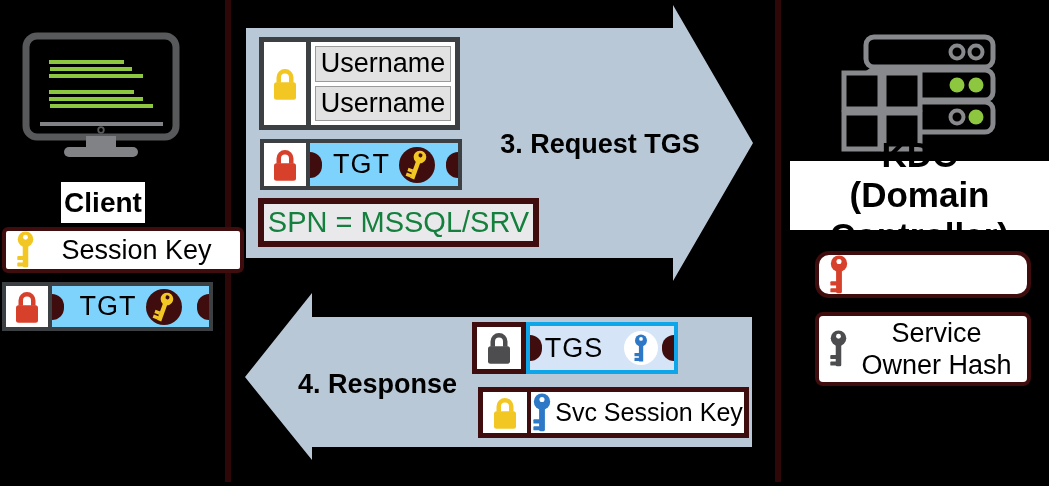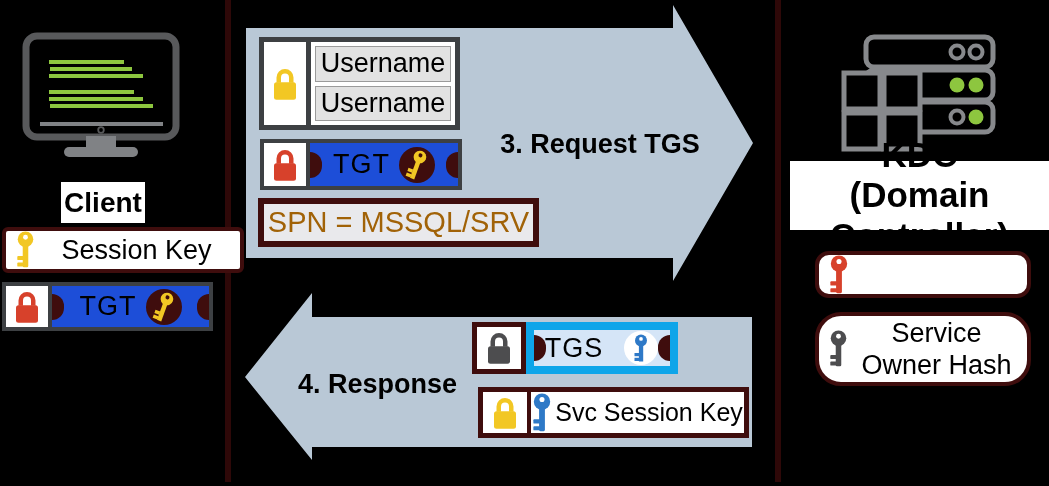--- a/index.html
+++ b/index.html
@@ -27,48 +27,48 @@
         display:flex;align-items:center;box-sizing:border-box;padding:0 10px;gap:8px;}
   .pill .pill-text{flex:1;text-align:center;font-size:27px;white-space:pre-line;line-height:1.2;}
 
   
   .ticket-badge{position:absolute;display:flex;box-sizing:border-box;background:#fff;
                 border:4px solid #3D4043;align-items:stretch;}
   .lock-cell{width:42px;background:#fff;display:flex;align-items:center;justify-content:center;
              border-right:4px solid #3D4043;flex:none;}
   .ticket{flex:1;position:relative;display:flex;align-items:center;justify-content:center;gap:9px;
           font-size:27px;letter-spacing:1px;}
-  .ticket.yellow{background:#1d4ed8;}
+  .ticket.yellow{background:#7dd3fc;}
   .ticket.blue{background:#D5E5F7;}
   .notch{position:absolute;width:12px;height:26px;background:#3F0D0D;top:50%;transform:translateY(-50%);}
   .notch.nleft{left:0;border-radius:0 13px 13px 0;}
   .notch.nright{right:0;border-radius:13px 0 0 13px;}
 
   
   .tgs-badge{position:absolute;display:flex;align-items:stretch;}
   .tgs-badge .lock-box{width:54px;background:#fff;border:5px solid #3F0D0D;box-sizing:border-box;
                        display:flex;align-items:center;justify-content:center;flex:none;}
-  .tgs-badge .ticket{border:8px solid #0ea5e9;box-sizing:border-box;width:152px;gap:20px;}
+  .tgs-badge .ticket{border:4px solid #0ea5e9;box-sizing:border-box;width:152px;gap:20px;}
 
   
   .svc-badge{position:absolute;display:flex;background:#fff;border:5px solid #3F0D0D;
              box-sizing:border-box;align-items:stretch;}
   .svc-badge .lock-cell{border-right:4px solid #3F0D0D;width:44px;}
   .svc-badge .svc-content{flex:1;display:flex;align-items:center;justify-content:center;gap:3px;
                           font-size:25px;}
 
   
   .ut-box{position:absolute;display:flex;background:#fff;border:5px solid #3D4043;box-sizing:border-box;}
   .ut-fields{flex:1;display:flex;flex-direction:column;gap:4px;padding:4px;background:#fff;}
   .ut-field{flex:1;background:#E2E2E2;border:1px solid #9A9A9A;display:flex;align-items:center;
             justify-content:center;font-size:27px;}
 
   
   .spn-box{position:absolute;background:#E9E9EC;border:6px solid #3F0D0D;box-sizing:border-box;
-           display:flex;align-items:center;justify-content:center;font-size:29px;color:#a16207;}
+           display:flex;align-items:center;justify-content:center;font-size:29px;color:#15803d;}
 </style>
 </head>
 <body>
 
 <div class="stage">
 
   <div class="divider" style="left:225px"></div>
   <div class="divider" style="left:775px"></div>
 
   <svg class="abs" style="left:18px;top:28px" width="168" height="138" viewBox="0 0 168 138">
@@ -238,21 +238,21 @@
   <div class="pill" style="left:815px;top:251px;width:216px;height:47px;border-radius:14px">
     <svg width="20" height="40" viewBox="0 0 22 44">
       <circle cx="11" cy="9.5" r="9" fill="#D7412B"></circle>
       <circle cx="11" cy="7.2" r="2.8" fill="#fff"></circle>
       <rect x="7.8" y="16" width="6.4" height="26" rx="1.5" fill="#D7412B"></rect>
       <rect x="1.5" y="29" width="7.5" height="4.6" rx="1" fill="#D7412B"></rect>
       <rect x="1.5" y="36.5" width="7.5" height="4.6" rx="1" fill="#D7412B"></rect>
     </svg>
   </div>
 
-  <div class="pill" style="left:815px;top:312px;width:216px;height:74px;border-radius:26px">
+  <div class="pill" style="left:815px;top:312px;width:216px;height:74px;border-radius:8px">
     <svg width="19" height="38" viewBox="0 0 22 44">
       <circle cx="11" cy="9.5" r="9" fill="#4D4D4F"></circle>
       <circle cx="11" cy="7.2" r="2.8" fill="#fff"></circle>
       <rect x="7.8" y="16" width="6.4" height="26" rx="1.5" fill="#4D4D4F"></rect>
       <rect x="1.5" y="29" width="7.5" height="4.6" rx="1" fill="#4D4D4F"></rect>
       <rect x="1.5" y="36.5" width="7.5" height="4.6" rx="1" fill="#4D4D4F"></rect>
     </svg>
     <span class="pill-text">Service
 Owner Hash</span>
   </div>

